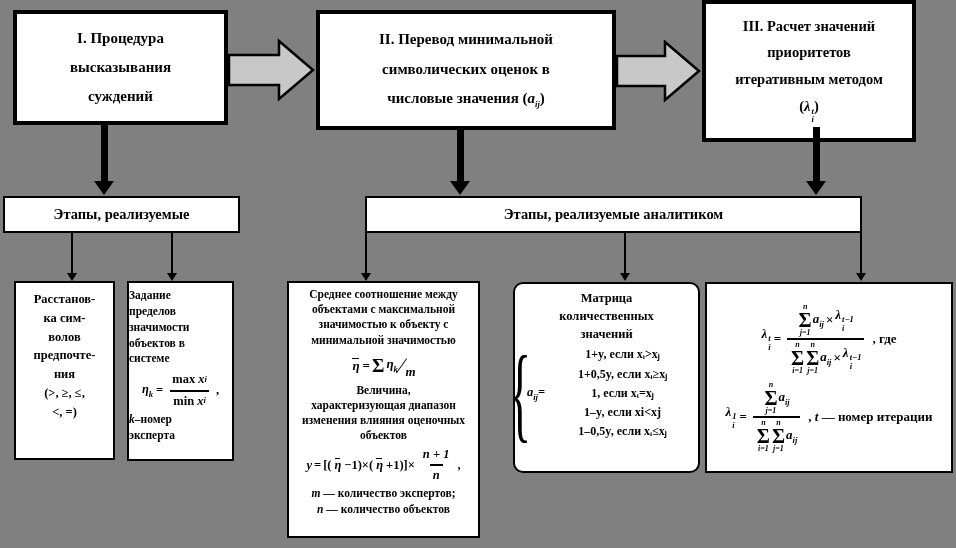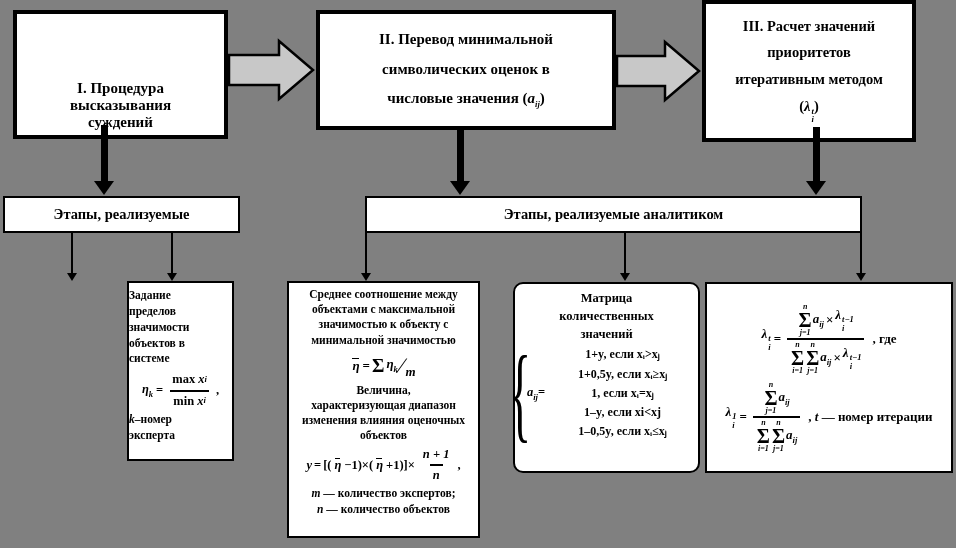--- a/index.html
+++ b/index.html
@@ -55,21 +55,21 @@
   .bE{display:flex;flex-direction:column;justify-content:center;font-size:13px;padding:2px 4px;}
   .eformula{display:flex;align-items:center;justify-content:center;gap:3px;}
   .eformula .after{white-space:nowrap;margin-left:2px;text-align:center;}
   .lam{white-space:nowrap;}
 </style>
 </head>
 <body>
 
 <div class="stage">
 
-  <div class="box tbox" style="left:13px;top:10px;width:215px;height:129px;justify-content:flex-end;">
+  <div class="box tbox" style="left:13px;top:10px;width:215px;height:115px;">
     <div>I. Процедура</div>
     <div>высказывания</div>
     <div>суждений</div>
   </div>
 
   <svg class="blockarrow" style="left:228px;top:38px;" width="88" height="64" viewBox="0 0 88 64">
     <polygon points="1,17 51,17 51,3 85,32 51,61 51,47 1,47" fill="#c8c8c8" stroke="#000" stroke-width="2.5"></polygon>
   </svg>
 
   <div class="box tbox" style="left:316px;top:10px;width:300px;height:120px;">
@@ -126,20 +126,29 @@
     </div>
   <div class="narrow" style="left:619.5px;top:233px;height:48px;">
       <div class="nshaft"></div>
       <div class="nhead"></div>
     </div>
   <div class="narrow" style="left:855.5px;top:233px;height:48px;">
       <div class="nshaft"></div>
       <div class="nhead"></div>
     </div>
 
+  <div class="box bA" style="left:14px;top:281px;width:101px;height:179px;">
+    <div>Расстанов-</div>
+    <div>ка сим-</div>
+    <div>волов</div>
+    <div>предпочте-</div>
+    <div>ния</div>
+    <div>(&gt;, ≥, ≤,</div>
+    <div>&lt;, =)</div>
+  </div>
 
   <div class="box bB" style="left:127px;top:281px;width:107px;height:180px;">
     <div>Задание</div>
     <div>пределов</div>
     <div>значимости</div>
     <div>объектов в</div>
     <div>системе</div>
     <div class="bformula">
       <span><span class="iv">η</span><sub>k</sub></span>
       <span>=</span>

